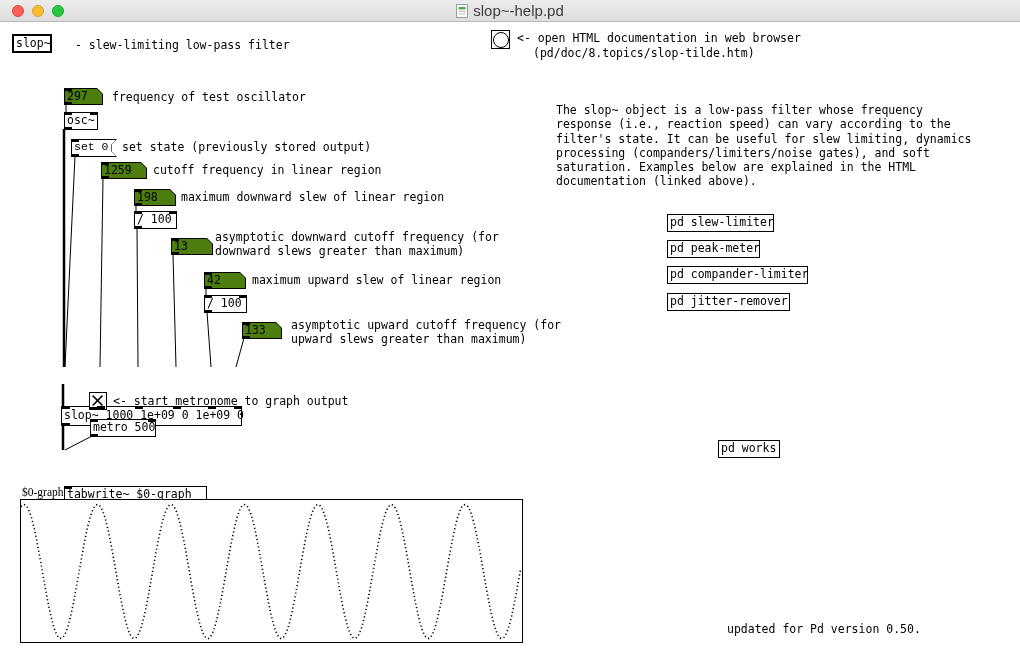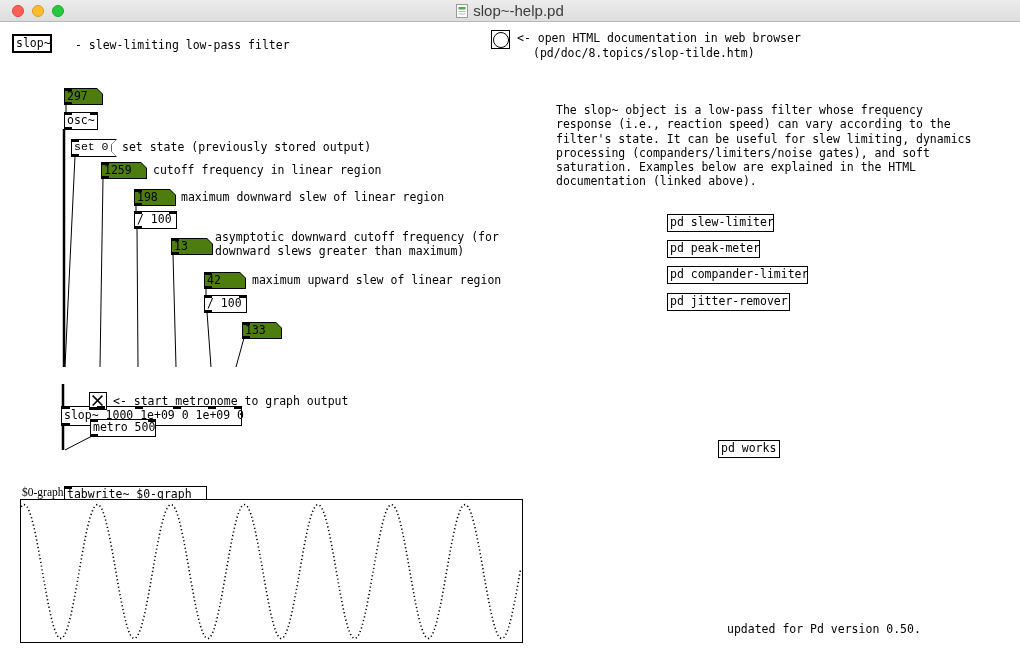--- a/index.html
+++ b/index.html
@@ -111,20 +111,21 @@
     <span class="circ"></span>
   </div>
   <div class="comment" style="left:517px;top:31px;">&lt;- open HTML documentation in web browser</div>
   <div class="comment" style="left:533px;top:46px;">(pd/doc/8.topics/slop-tilde.htm)</div>
 
   <div class="numbox" style="left:64px;top:88px;width:39px;height:17px;">
     <span class="inner">297</span>
     <span class="io t" style="left:0;"></span>
     <span class="io b" style="left:0;"></span>
   </div>
+  <div class="comment" style="left:112px;top:90px;">frequency of test oscillator</div>
 
   <div class="obj" style="left:64px;top:112px;width:34px;height:18px;">
     <span>osc~</span>
     <span class="io t" style="left:-1px;"></span>
     <span class="io t" style="right:-1px;"></span>
     <span class="io b" style="left:-1px;"></span>
   </div>
 
   <div class="msgbox" style="left:71px;top:139px;width:46px;height:18px;">
     <span class="inner">set 0</span>
@@ -174,20 +175,22 @@
     <span class="io t" style="left:-1px;"></span>
     <span class="io t" style="right:-1px;"></span>
     <span class="io b" style="left:-1px;"></span>
   </div>
 
   <div class="numbox" style="left:242px;top:322px;width:40px;height:17px;">
     <span class="inner">133</span>
     <span class="io t" style="left:0;"></span>
     <span class="io b" style="left:0;"></span>
   </div>
+  <div class="comment" style="left:291px;top:318px;">asymptotic upward cutoff frequency (for
+upward slews greater than maximum)</div>
 
   <div class="obj" style="left:61px;top:365px;width:181px;height:20px;line-height:17px;margin-top:41px;">
     <span>slop~ 1000 1e+09 0 1e+09 0</span>
     <span class="io t" style="left:-1px;width:9px;"></span>
     <span class="io t" style="left:35px;"></span>
     <span class="io t" style="left:73px;"></span>
     <span class="io t" style="left:111px;"></span>
     <span class="io t" style="left:146px;"></span>
     <span class="io t" style="right:-1px;"></span>
     <span class="io b" style="left:-1px;width:9px;"></span>

